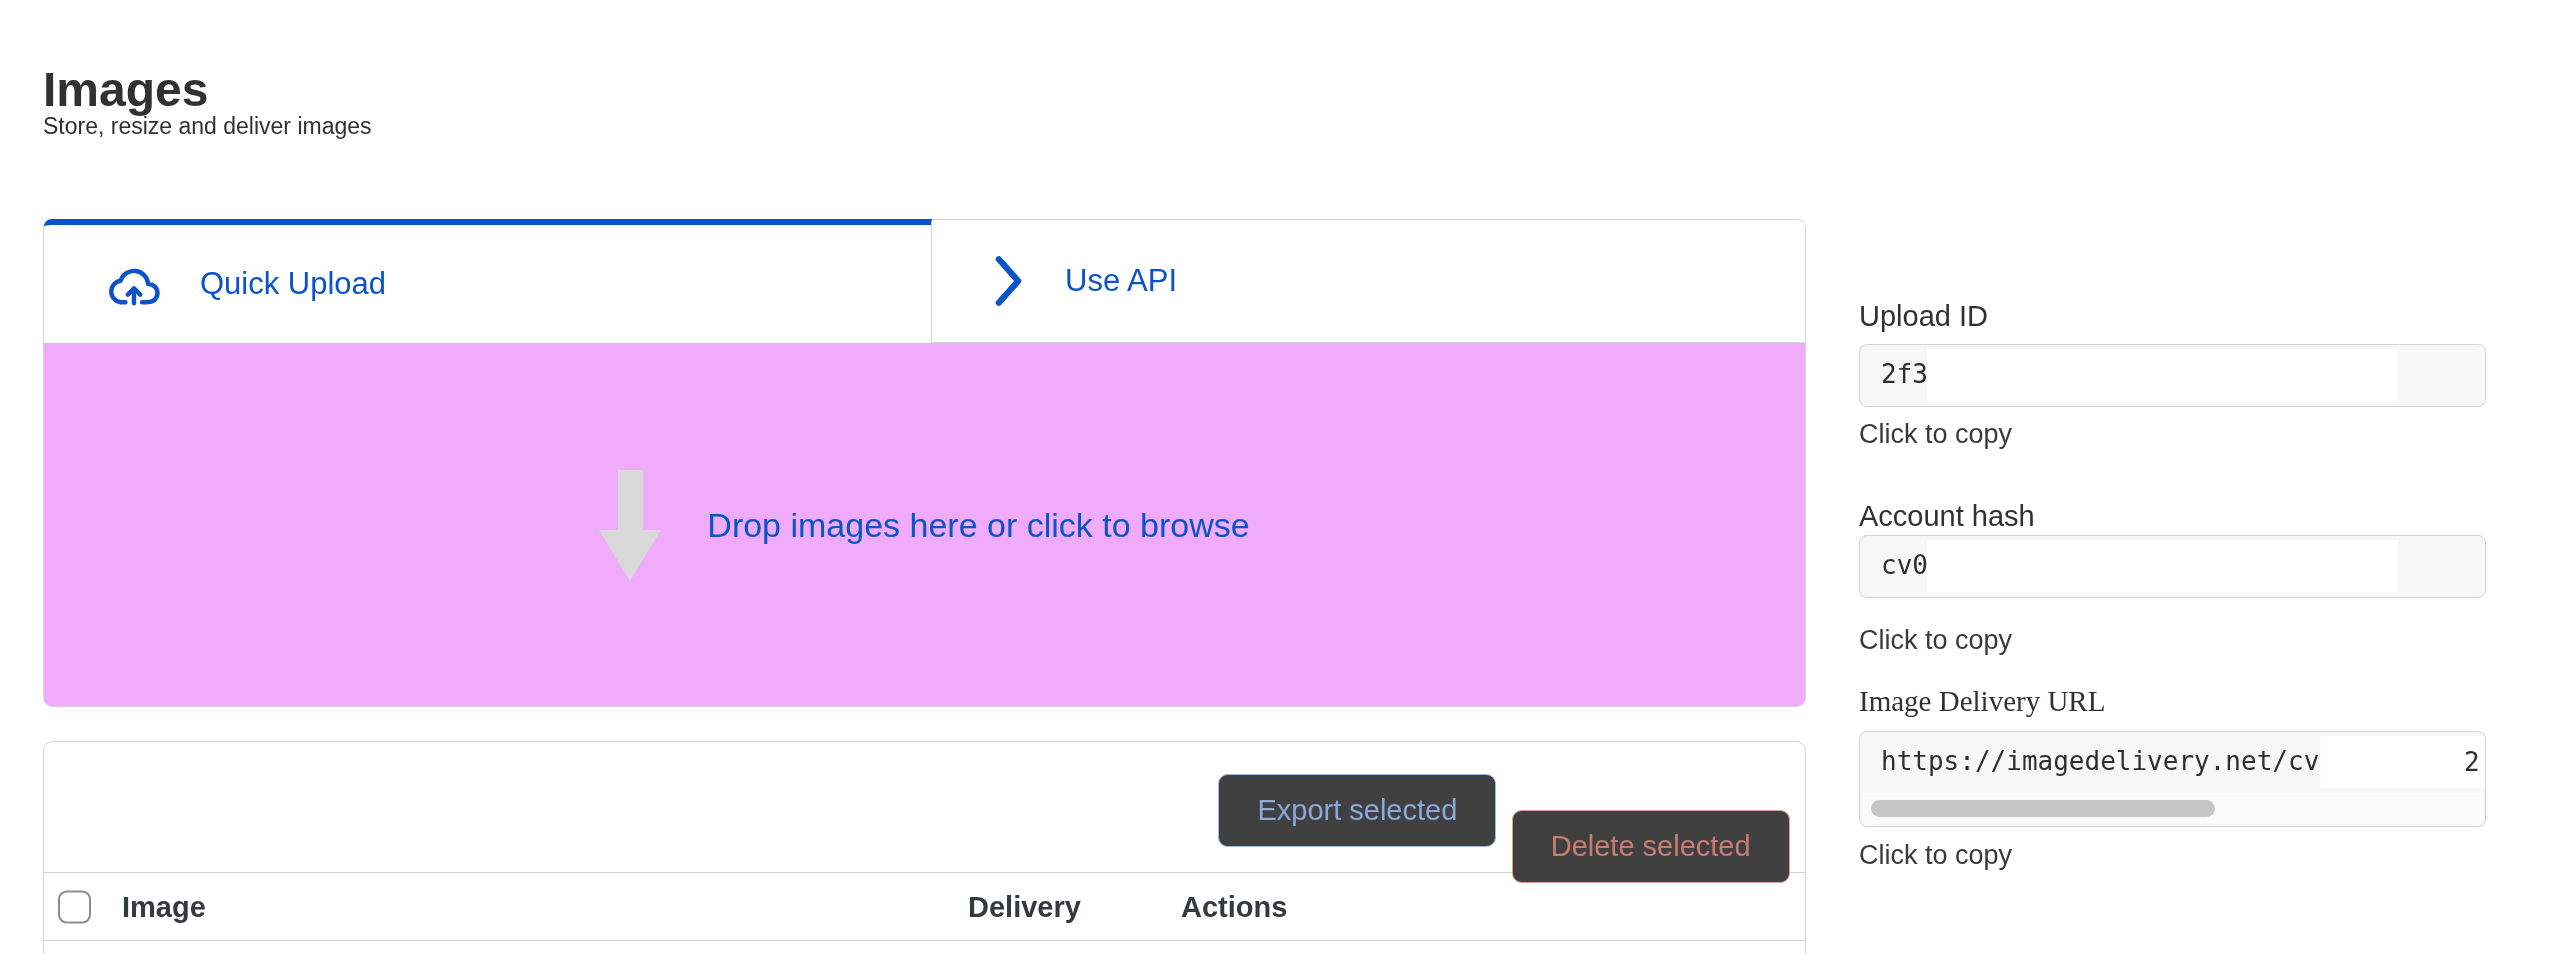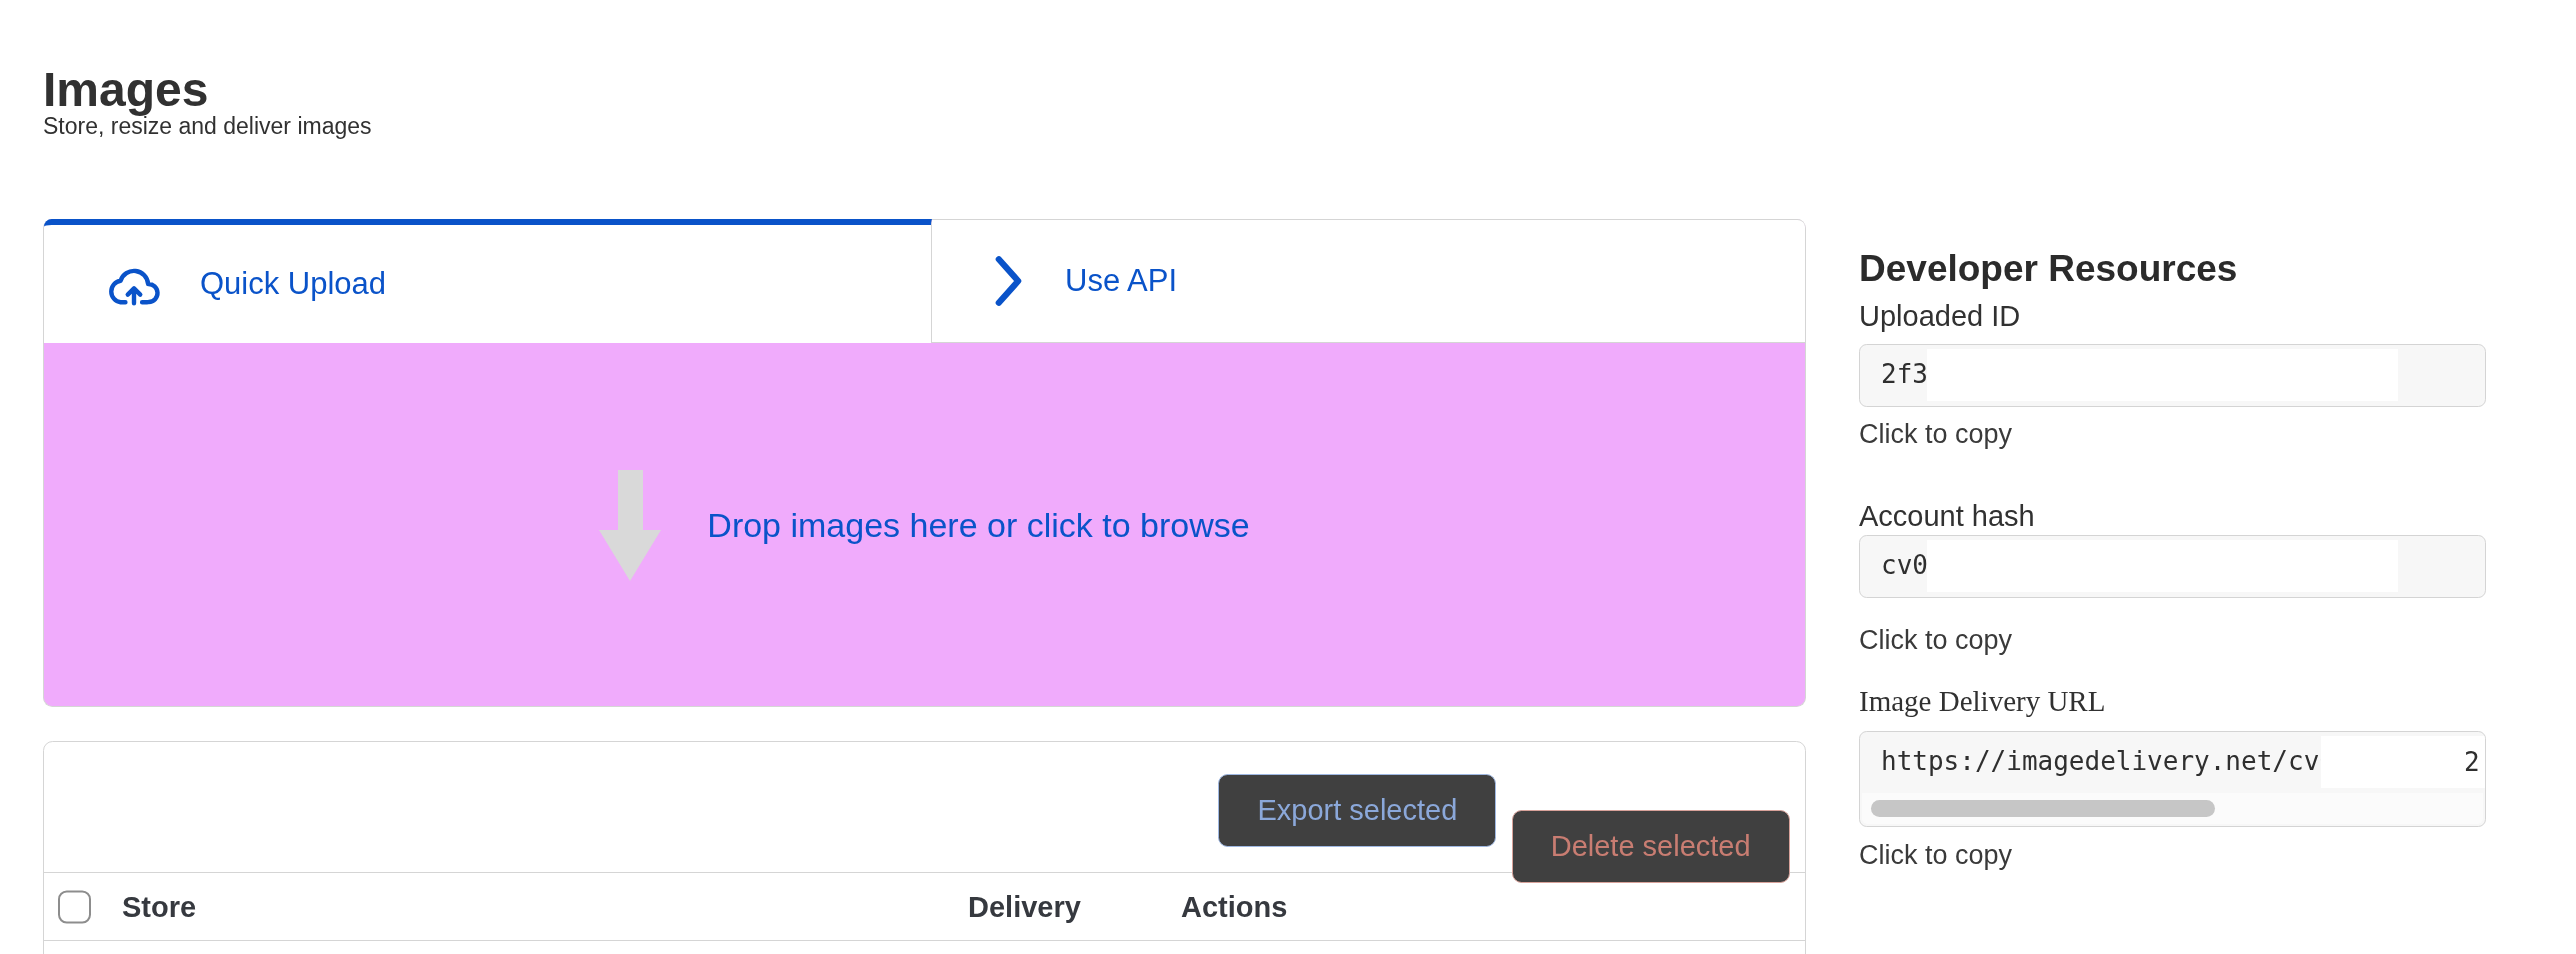--- a/index.html
+++ b/index.html
@@ -137,30 +137,29 @@
 
   <section class="abs list-panel">
     <div class="toolbar">
       <div class="toolbar-buttons">
         <button class="btn btn-export">Export selected</button>
         <button class="btn btn-delete">Delete selected</button>
       </div>
     </div>
     <div class="table-header">
       <span class="checkbox"></span>
-      <span class="th th-name">Store</span>
+      <span class="th th-name">Image</span>
       <span class="th th-uploaded">Delivery</span>
       <span class="th th-actions">Actions</span>
     </div>
   </section>
 
   <aside class="abs sidebar">
-    <h2 class="sidebar-title">Developer Resources</h2>
 
-    <div class="field-label f1-label">Uploaded ID</div>
+    <div class="field-label f1-label">Upload ID</div>
     <div class="copy-input input-short f1-input">
       <span class="mono value">2f3d</span>
       <span class="redaction redact-a"></span>
     </div>
     <div class="field-helper f1-helper">Click to copy</div>
 
     <div class="field-label f2-label">Account hash</div>
     <div class="copy-input input-short f2-input">
       <span class="mono value">cv0J</span>
       <span class="redaction redact-a"></span>

